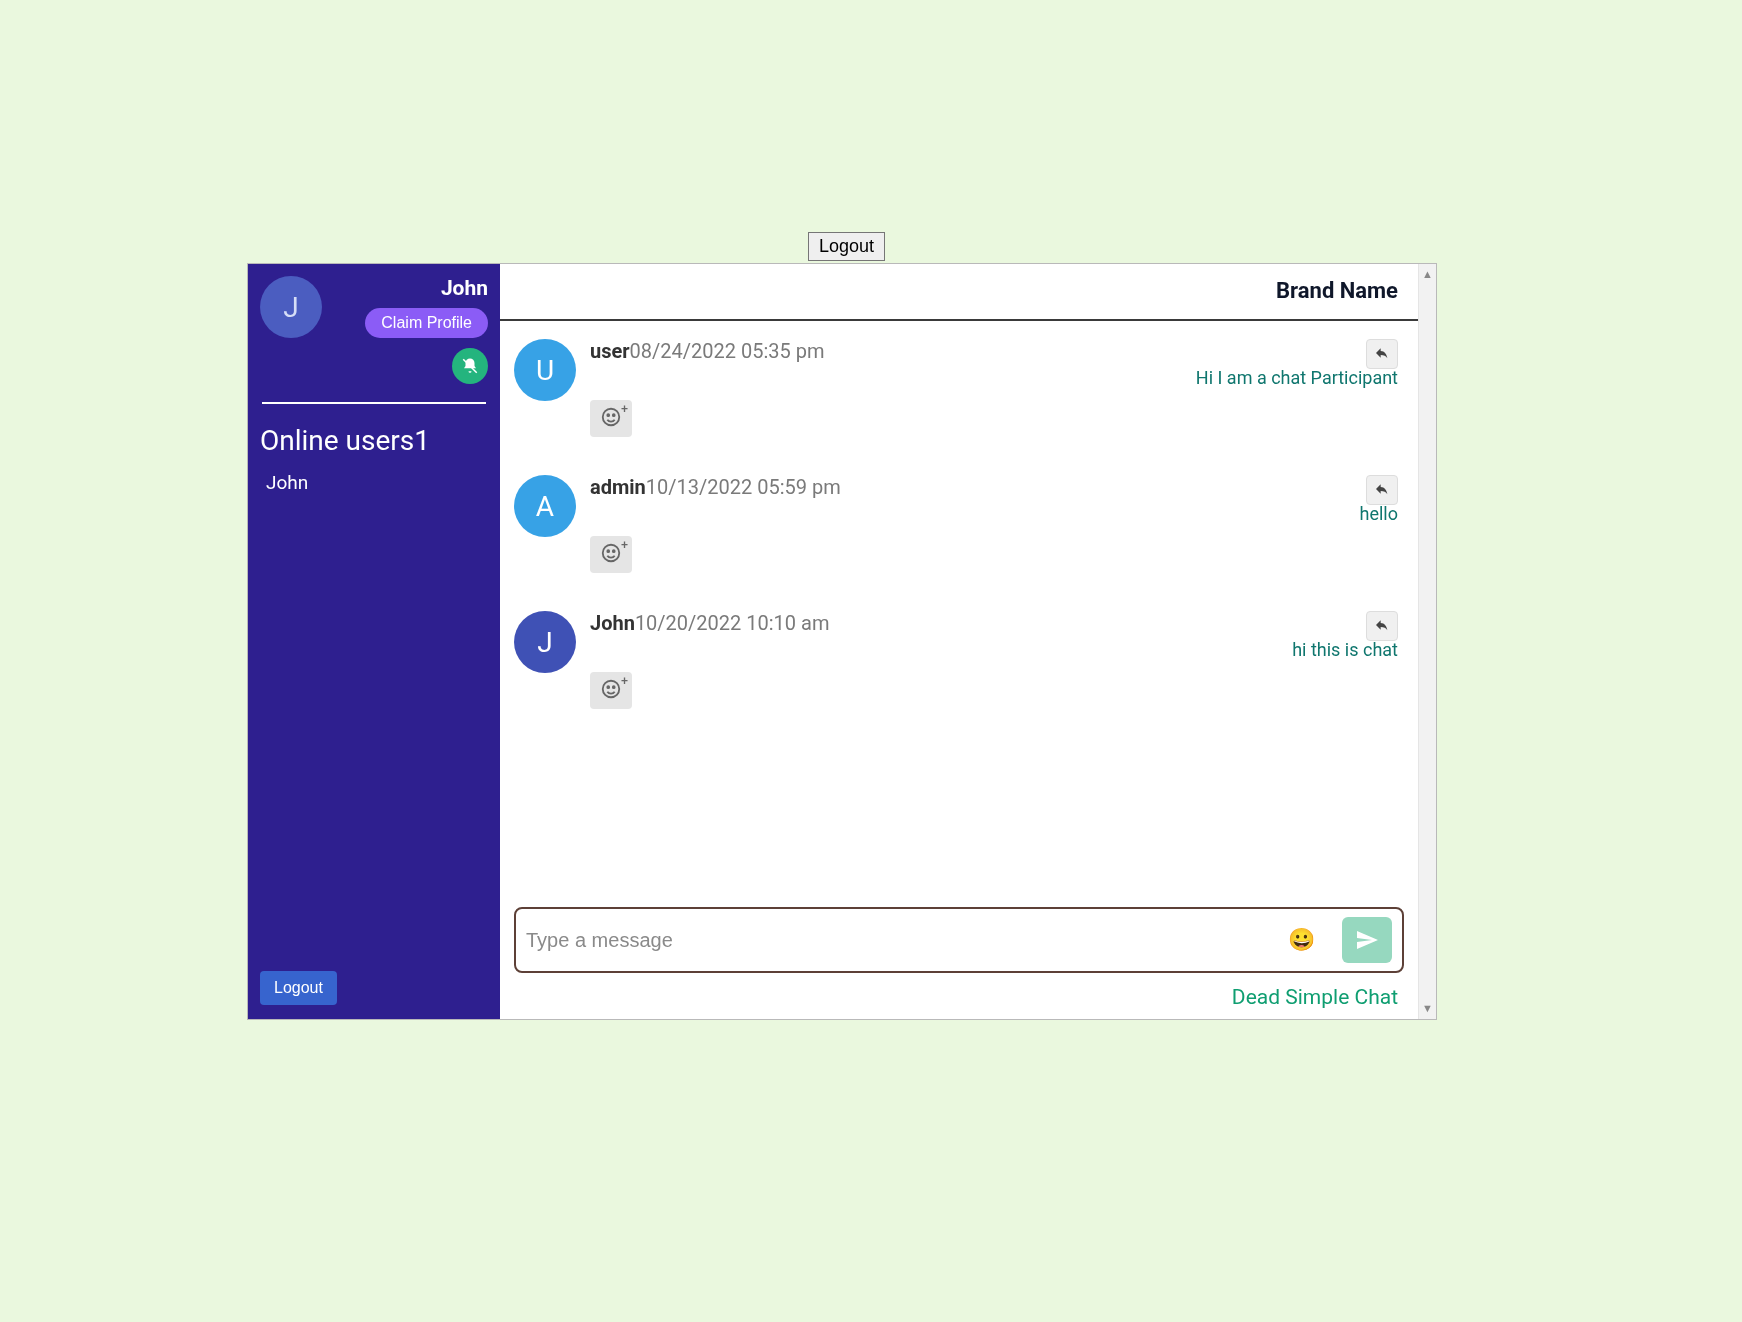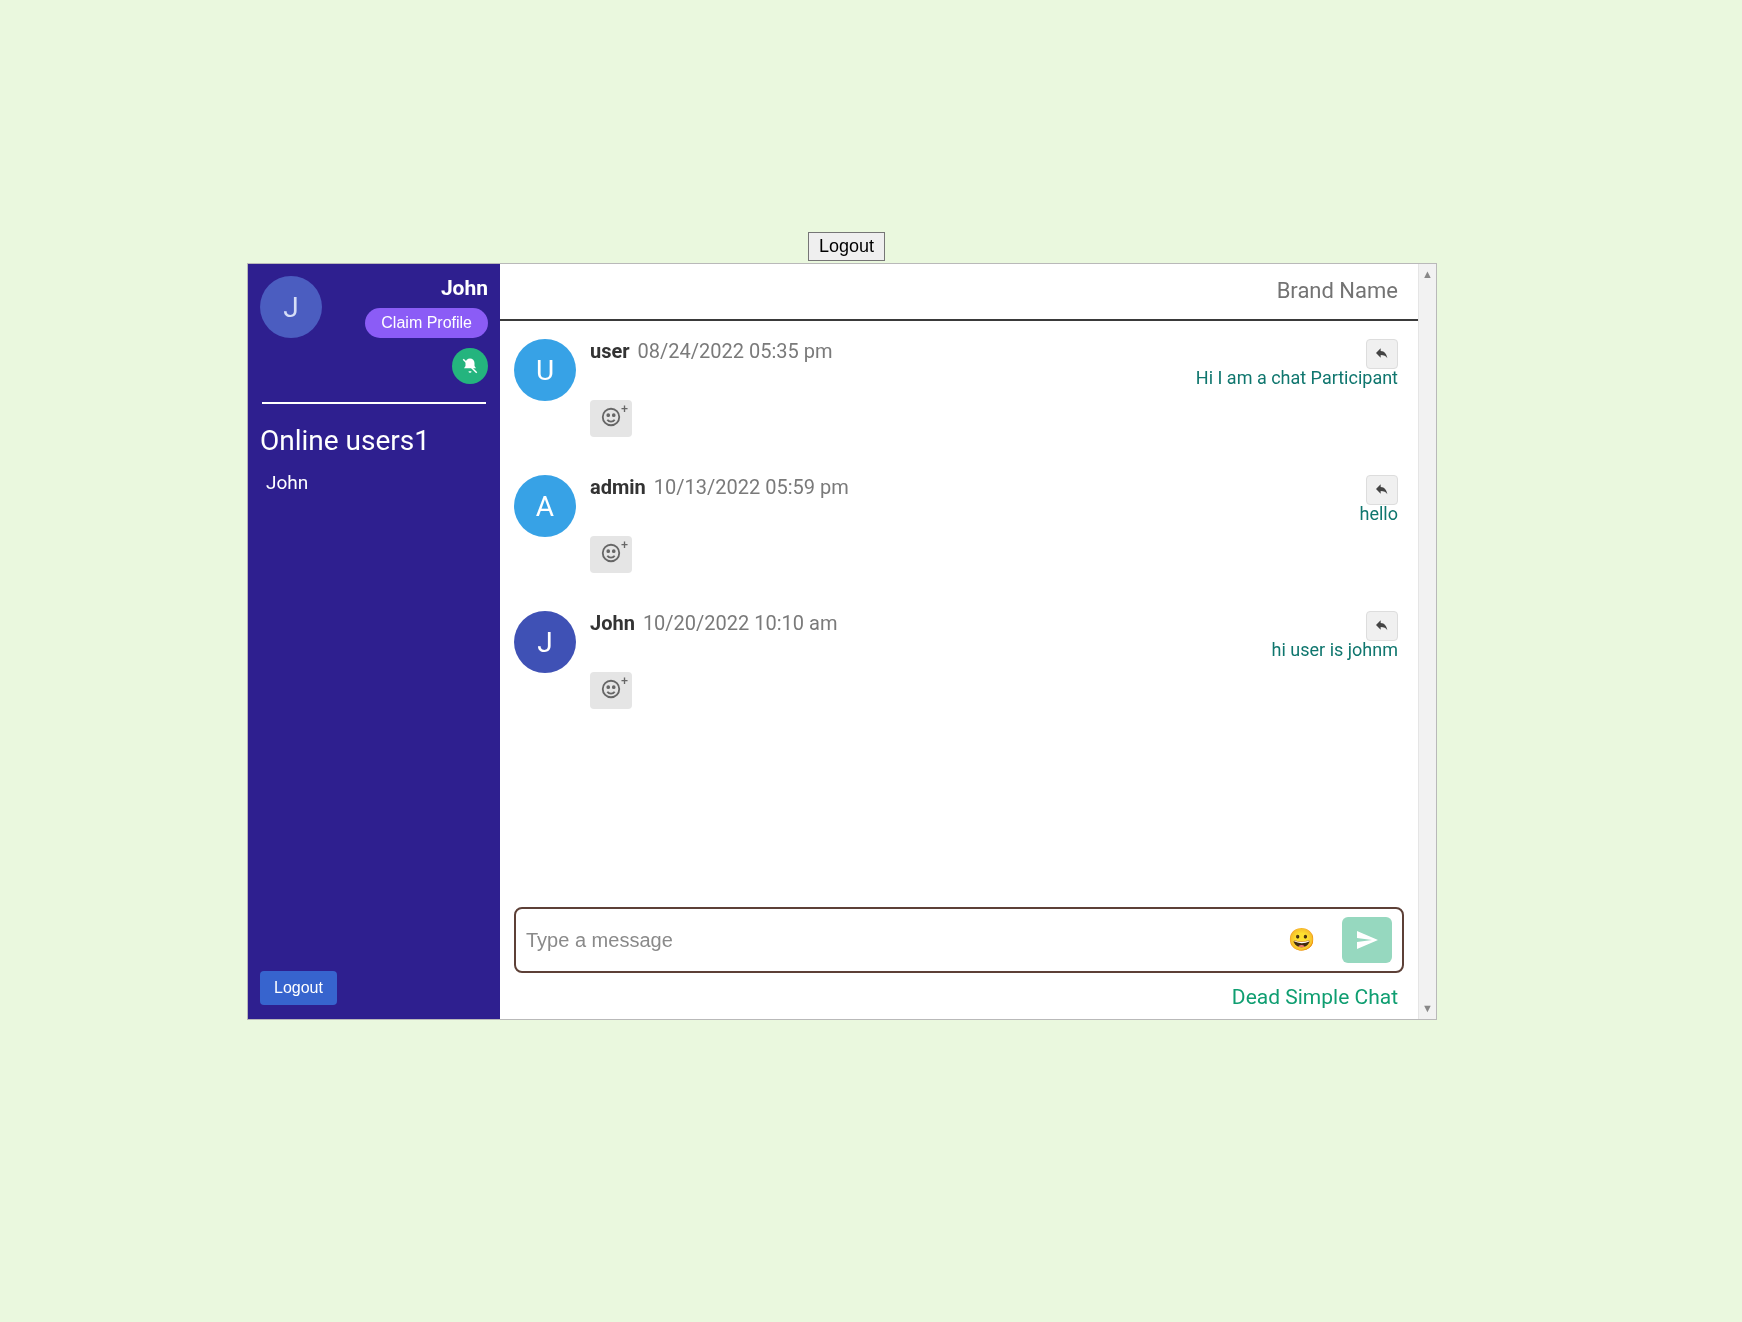--- a/index.html
+++ b/index.html
@@ -131,22 +131,22 @@
       background: #fff;
       position: relative;
     }
     .main-header {
       padding: 14px 20px 16px 20px;
       border-bottom: 2px solid #3a3a3a;
       text-align: right;
     }
     .brand-name {
       font-size: 22px;
-      font-weight: 400;
-      color: #737373;
+      font-weight: 700;
+      color: #0f172a;
       text-align: right;
     }
     .messages {
       flex: 1;
       overflow-y: auto;
       padding: 18px 20px 10px 14px;
     }
     .msg {
       display: flex;
       gap: 14px;
@@ -161,21 +161,21 @@
       align-items: center;
       justify-content: center;
       font-size: 28px;
       color: #fff;
       flex-shrink: 0;
     }
     .msg-body { flex: 1; }
     .msg-header {
       display: flex;
       align-items: flex-start;
-      gap: 8px;
+      gap: 0;
       margin-bottom: 4px;
     }
     .msg-author {
       font-size: 20px;
       font-weight: 700;
       color: #333;
     }
     .msg-time {
       font-size: 20px;
       color: #7a7a7a;
@@ -360,21 +360,21 @@
             <span><svg viewBox="0 0 24 24">
                 <path d="M10 9V5l-7 7 7 7v-4c5 0 8 1.5 10 5-1-6-4-11-10-11z"></path>
               </svg></span>
           </button>
         </div>
         <div class="msg">
           <div class="msg-avatar" style="background:#3f51b5">J</div>
           <div class="msg-body"><div class="msg-header">
               <span class="msg-author">John</span>
               <span class="msg-time">10/20/2022 10:10 am</span>
-            </div><div class="msg-text">hi user is johnm</div><button class="react-btn">
+            </div><div class="msg-text">hi this is chat</div><button class="react-btn">
               <span><svg viewBox="0 0 24 24">
                   <circle cx="12" cy="12" r="9"></circle>
                   <circle cx="9" cy="10" r="1" fill="#666"></circle>
                   <circle cx="15" cy="10" r="1" fill="#666"></circle>
                   <path d="M8 15c1 1.5 2.5 2 4 2s3-.5 4-2"></path>
                 </svg></span>
               <span class="react-plus">+</span>
             </button></div>
           <button class="reply-btn">
             <span><svg viewBox="0 0 24 24">

